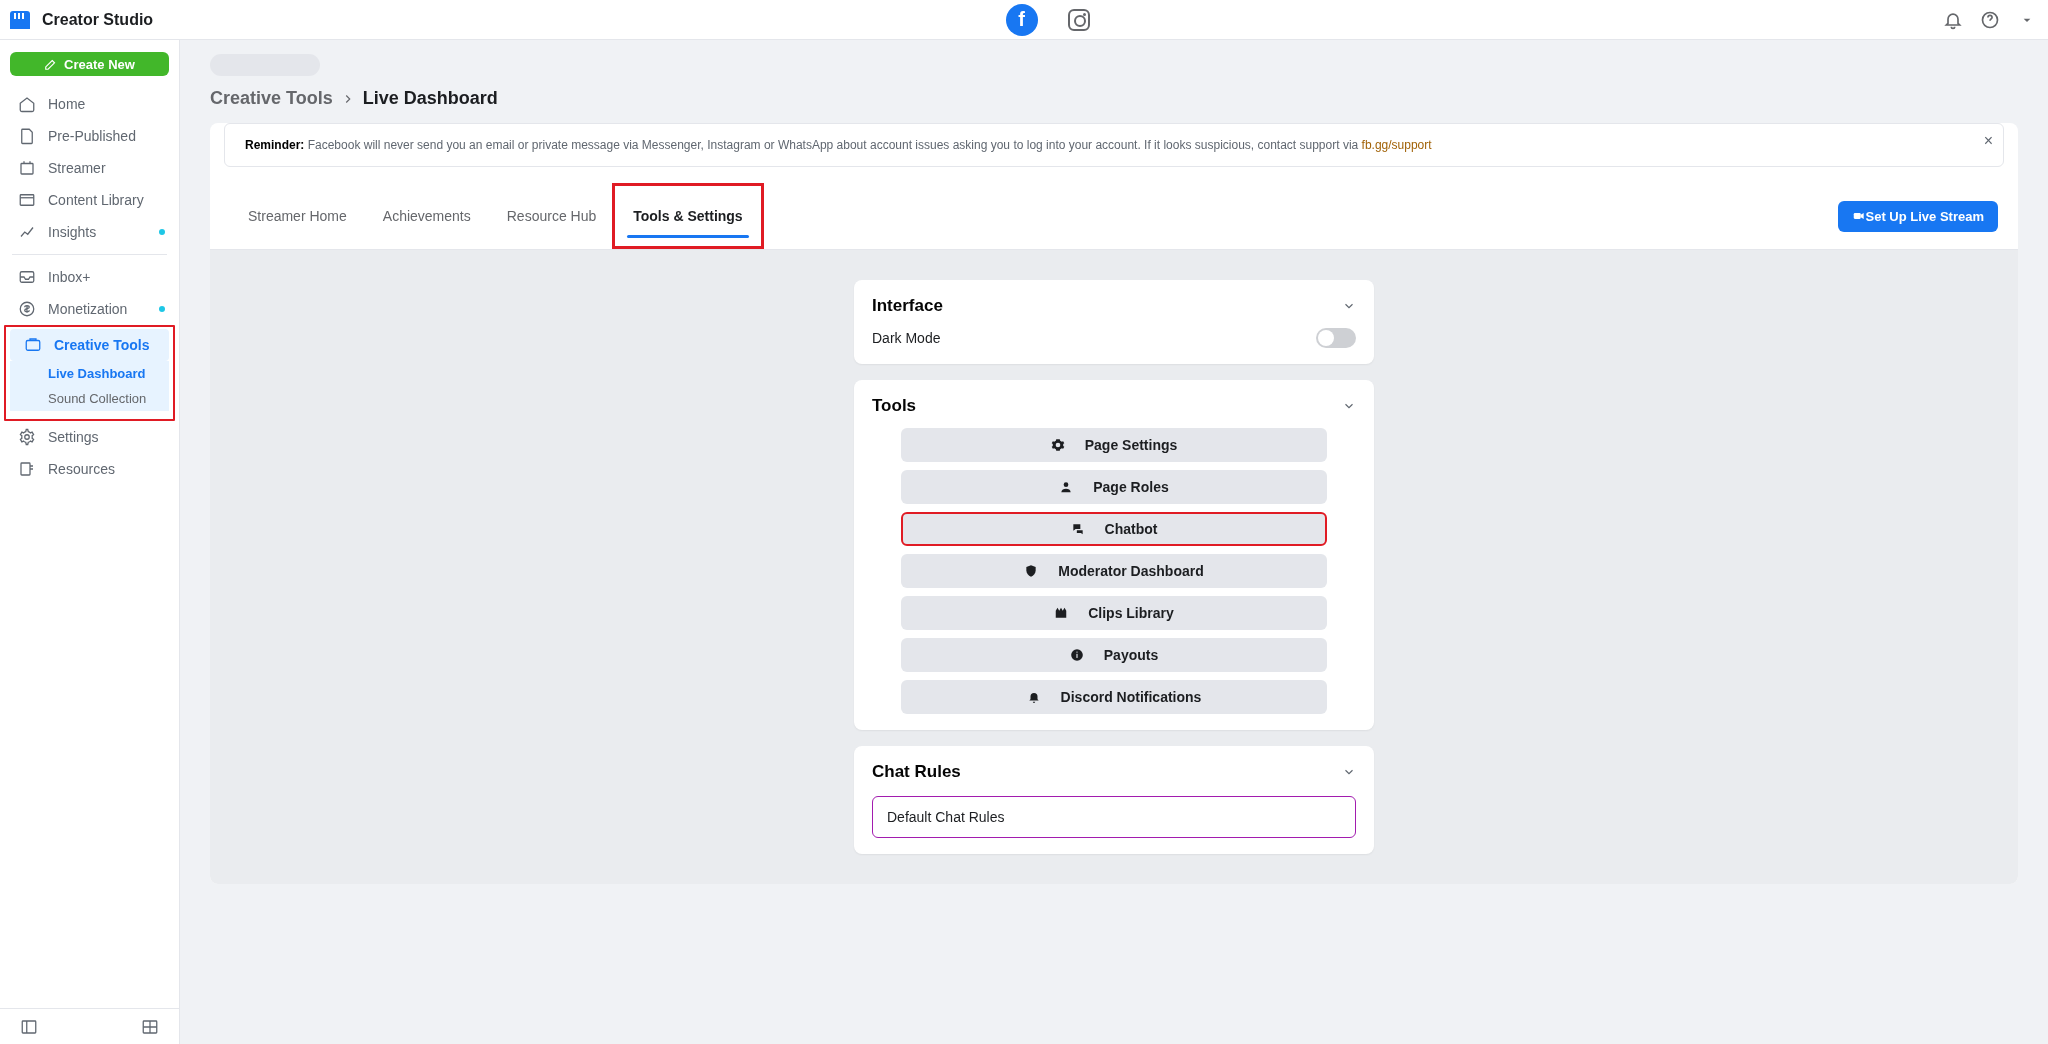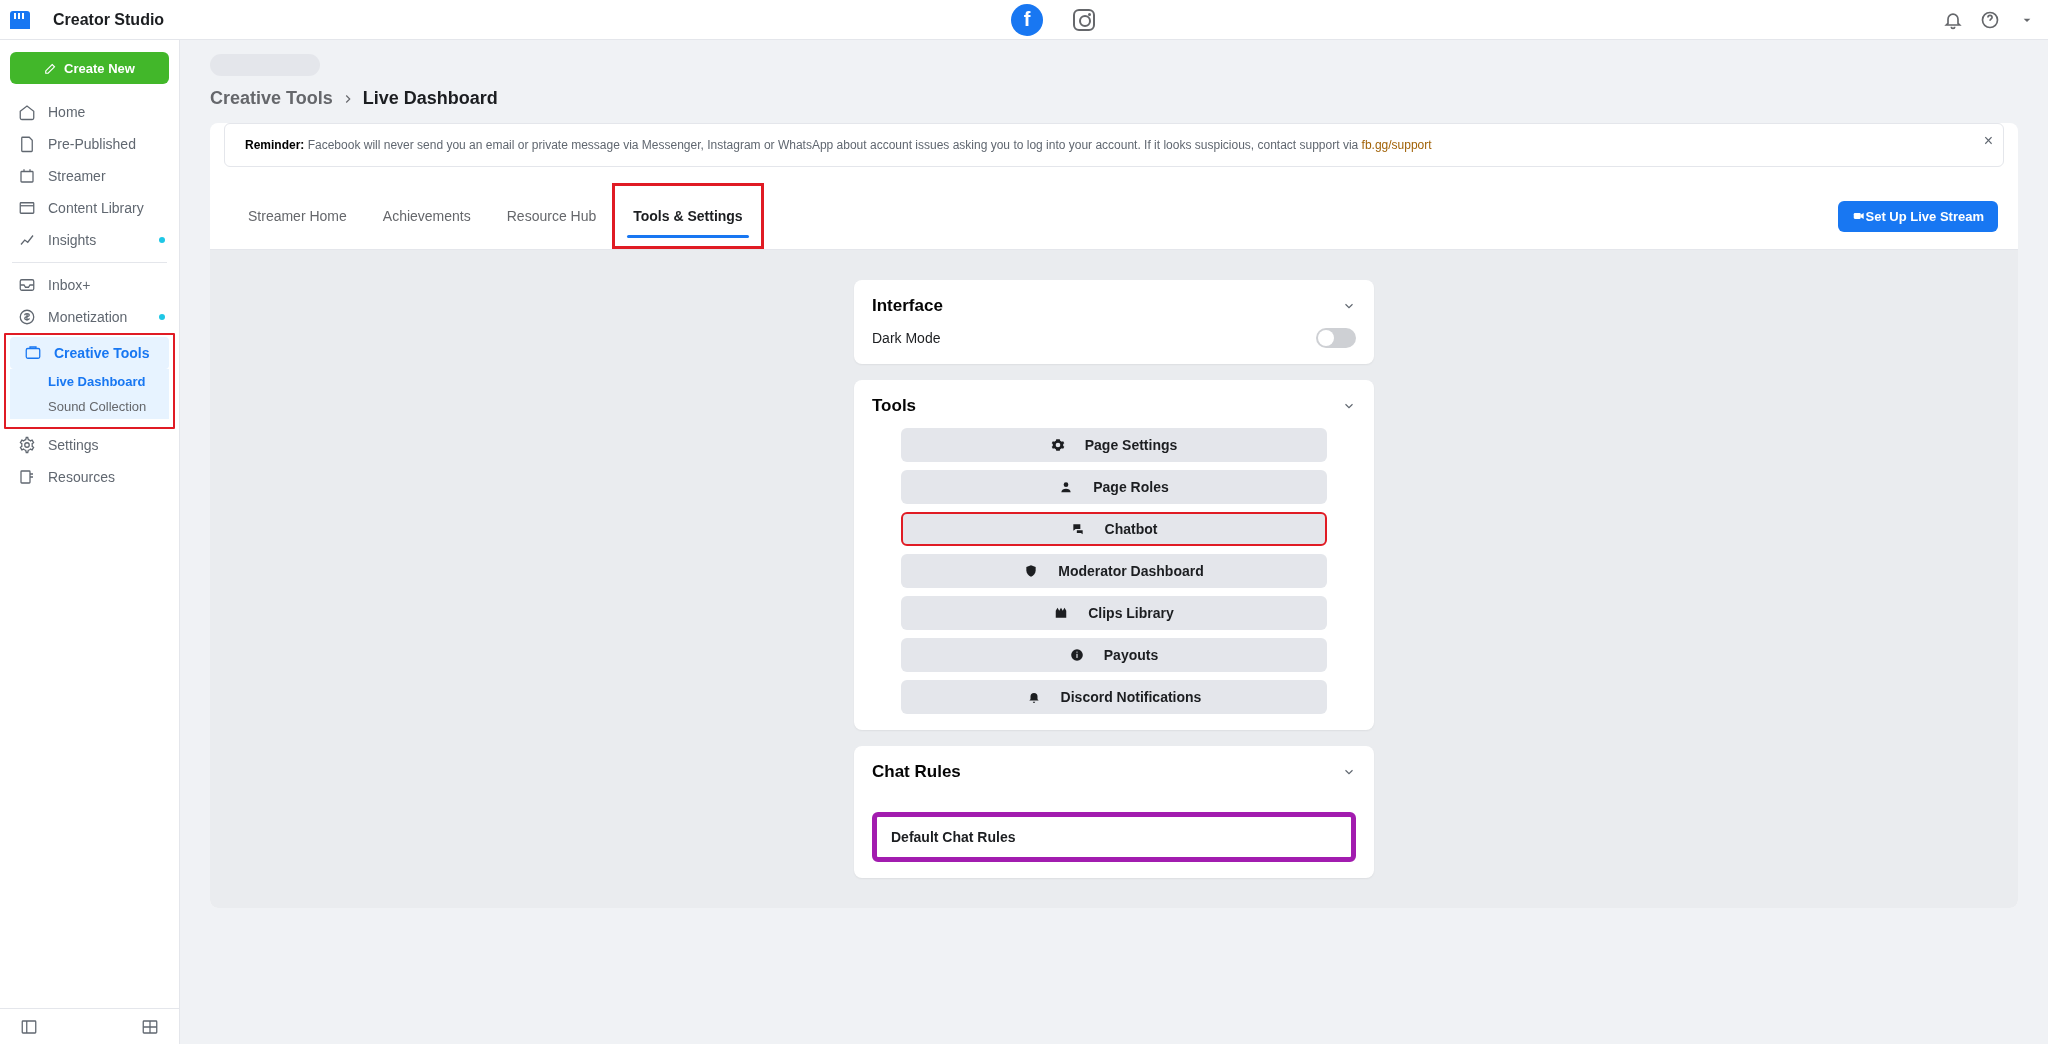--- a/index.html
+++ b/index.html
@@ -1,33 +1,33 @@
 <!DOCTYPE html>
 <html><head>
 <meta charset="utf-8">
 <style>
 * { margin: 0; padding: 0; box-sizing: border-box; font-family: -apple-system, BlinkMacSystemFont, "Segoe UI", Helvetica, Arial, sans-serif; }
 body { background: #fff; color: #1c1e21; overflow: hidden; }
 .app { display: flex; flex-direction: column; height: 100vh; width: 100vw; }
 .header { display: flex; align-items: center; height: 40px; border-bottom: 1px solid #e4e6eb; padding: 0 10px; }
-.header-left { display: flex; align-items: center; gap: 23px; }
+.header-left { display: flex; align-items: center; gap: 12px; }
 .brand-icon { width: 20px; height: 18px; background: #1877f2; border-radius: 3px 3px 0 0; position: relative; }
 .brand-icon::after { content:""; position:absolute; top:2px; left:4px; width:2px; height:6px; background:#fff; box-shadow:4px 0 0 #fff, 8px 0 0 #fff; }
 .brand-text { font-size: 16px; font-weight: 600; color: #1c1e21; }
 .header-center { flex: 1; display: flex; justify-content: center; gap: 30px; align-items:center; }
 .fb-circle { width: 32px; height:32px; border-radius:50%; background:#1877f2; display:flex; align-items:center; justify-content:center; }
 .fb-f { color:#fff; font-weight:700; font-size:20px; font-family: Helvetica; }
 .ig-icon { width:22px; height:22px; border:2px solid #65676b; border-radius:6px; position:relative; }
 .ig-icon::before { content:""; position:absolute; top:4px; left:4px; width:8px; height:8px; border:2px solid #65676b; border-radius:50%; }
 .ig-icon::after { content:""; position:absolute; top:2px; right:2px; width:3px; height:3px; background:#65676b; border-radius:50%; }
 .header-right { display:flex; align-items:center; gap:15px; }
 .icon-btn { width:22px; height:22px; color:#65676b; display:flex; align-items:center; justify-content:center; cursor:pointer; }
 .body { display:flex; flex:1; overflow:hidden; }
 .sidebar { width:180px; border-right:1px solid #e4e6eb; display:flex; flex-direction:column; padding-top:12px; position:relative; }
-.create-btn { margin:0 10px 12px; background:#42b72a; color:#fff; border:none; border-radius:6px; height:32px; font-size:13px; font-weight:600; display:flex; align-items:center; justify-content:center; gap:6px; cursor:pointer; }
+.create-btn { margin:0 10px 12px; background:#42b72a; color:#fff; border:none; border-radius:6px; height:24px; font-size:13px; font-weight:600; display:flex; align-items:center; justify-content:center; gap:6px; cursor:pointer; }
 .nav-item { display:flex; align-items:center; gap:12px; padding:7px 18px; color:#606770; font-size:14px; cursor:pointer; position:relative; }
 .nav-item .dot { width:6px; height:6px; background:#1ec7e6; border-radius:50%; position:absolute; right:14px; top:50%; transform:translateY(-50%); }
 .nav-icon { width:18px; height:18px; color:#606770; flex-shrink:0; }
 .nav-divider { height:1px; background:#e4e6eb; margin:6px 12px; }
 .creative-group { border:2px solid #e01b24; margin:0 4px; padding:2px 0 8px; border-radius:1px; }
 .creative-head { display:flex; align-items:center; gap:12px; padding:7px 14px; color:#1877f2; font-weight:600; font-size:14px; background:#e7f3ff; border-radius:4px; margin:0 4px; }
 .creative-sub { padding:5px 14px 5px 38px; font-size:13px; color:#65676b; background:#e7f3ff; margin:0 4px; cursor:pointer; }
 .creative-sub.active { color:#1877f2; font-weight:600; }
 .sidebar-footer { margin-top:auto; border-top:1px solid #e4e6eb; height:36px; display:flex; align-items:center; justify-content:space-between; padding:0 18px; }
 .main { flex:1; background:#f0f2f5; overflow-y:auto; padding:14px 30px 30px; }
@@ -50,21 +50,21 @@
 .card-head { display:flex; align-items:center; justify-content:space-between; font-size:17px; font-weight:700; color:#050505; cursor:pointer; }
 .chev { width:14px; height:14px; color:#606770; }
 .card-row { display:flex; align-items:center; justify-content:space-between; padding:12px 0 0; font-size:14px; color:#1c1e21; }
 .toggle { width:40px; height:20px; background:#ced0d4; border-radius:999px; position:relative; cursor:pointer; }
 .toggle::after { content:""; position:absolute; left:2px; top:2px; width:16px; height:16px; background:#fff; border-radius:50%; }
 .tool-list { display:flex; flex-direction:column; gap:8px; margin-top:12px; align-items:center; }
 .tool-btn { width:426px; background:#e4e6eb; border:none; border-radius:6px; height:34px; font-size:14px; font-weight:600; color:#1c1e21; display:flex; align-items:center; justify-content:center; gap:20px; cursor:pointer; }
 .tool-btn.hl { border:2px solid #e01b24; }
 .tool-icon { width:14px; height:14px; color:#1c1e21; }
 .card.slim { padding-bottom:0; }
-.default-rules { border:5px solid #a21caf; border-radius:6px; padding:12px 14px; margin:30px 0 16px; font-size:14px; font-weight:700; color:#1c1e21; }
+.default-rules { border:1px solid #a21caf; border-radius:6px; padding:12px 14px; margin:14px 0 16px; font-size:14px; font-weight:400; color:#1c1e21; }
 svg { display:block; }
 </style>
 </head>
 <body>
 
 <div class="app">
   <div class="header">
     <div class="header-left">
       <span class="brand-icon"></span>
       <span class="brand-text">Creator Studio</span>

